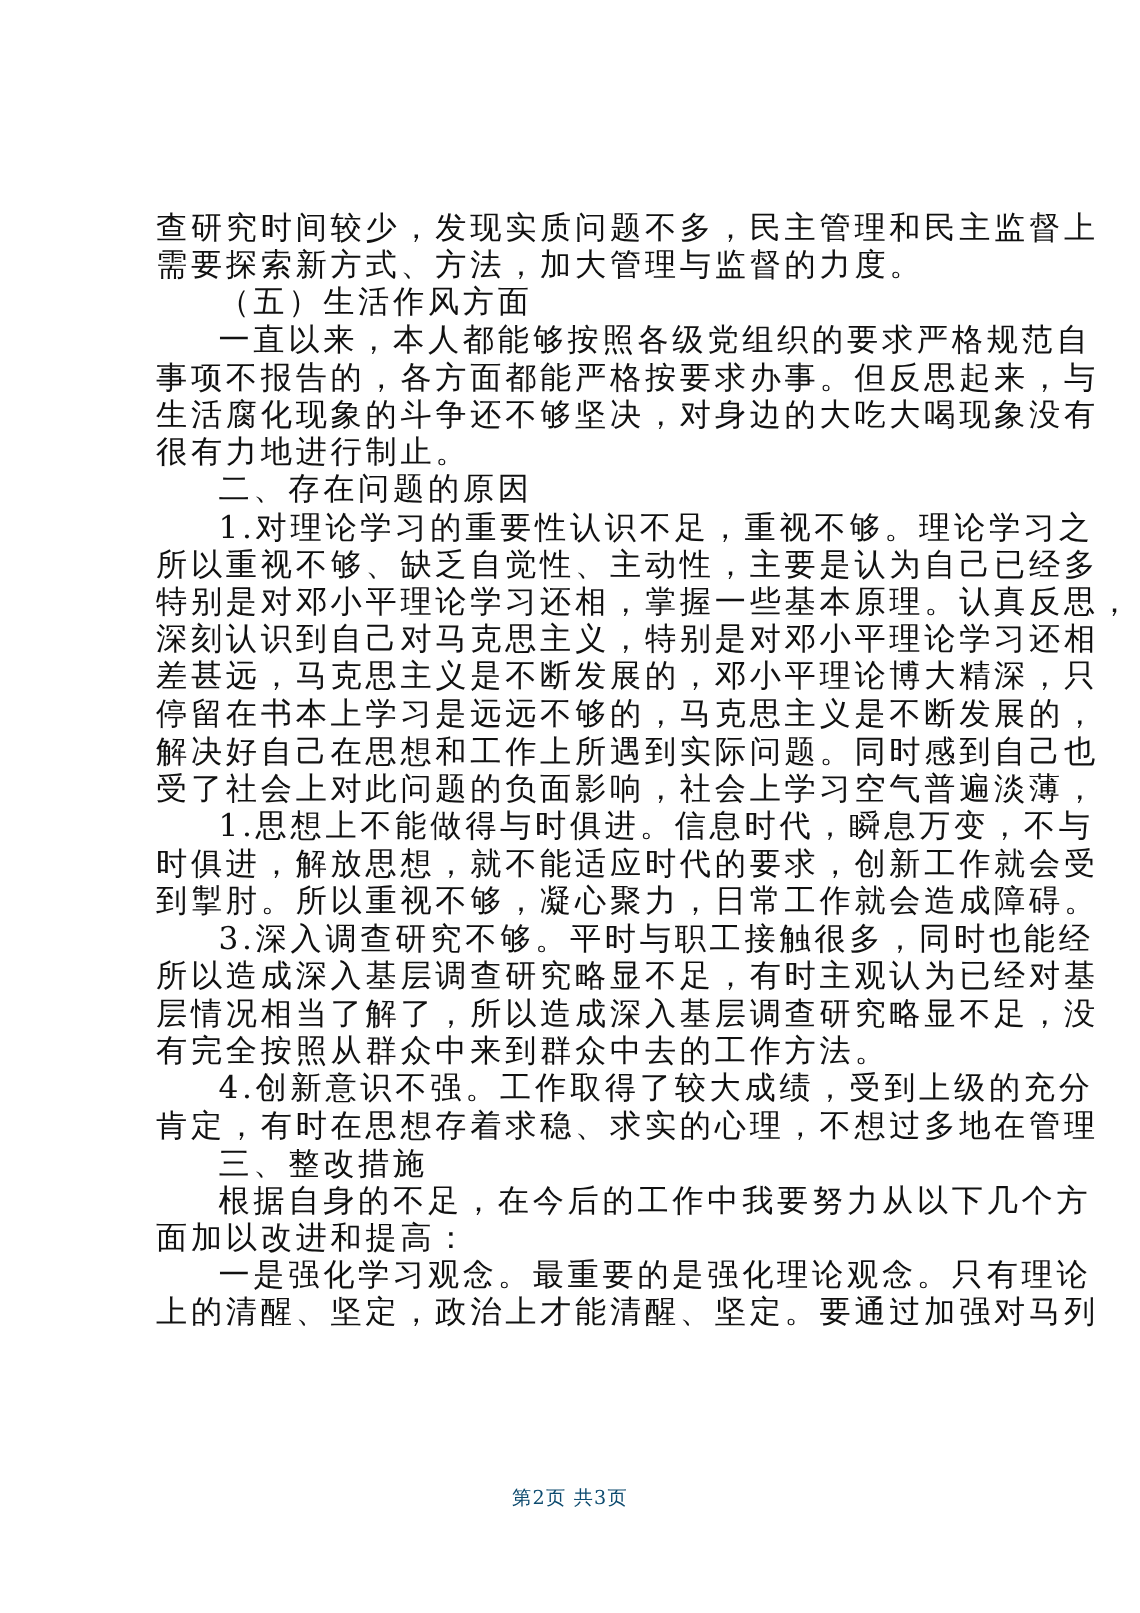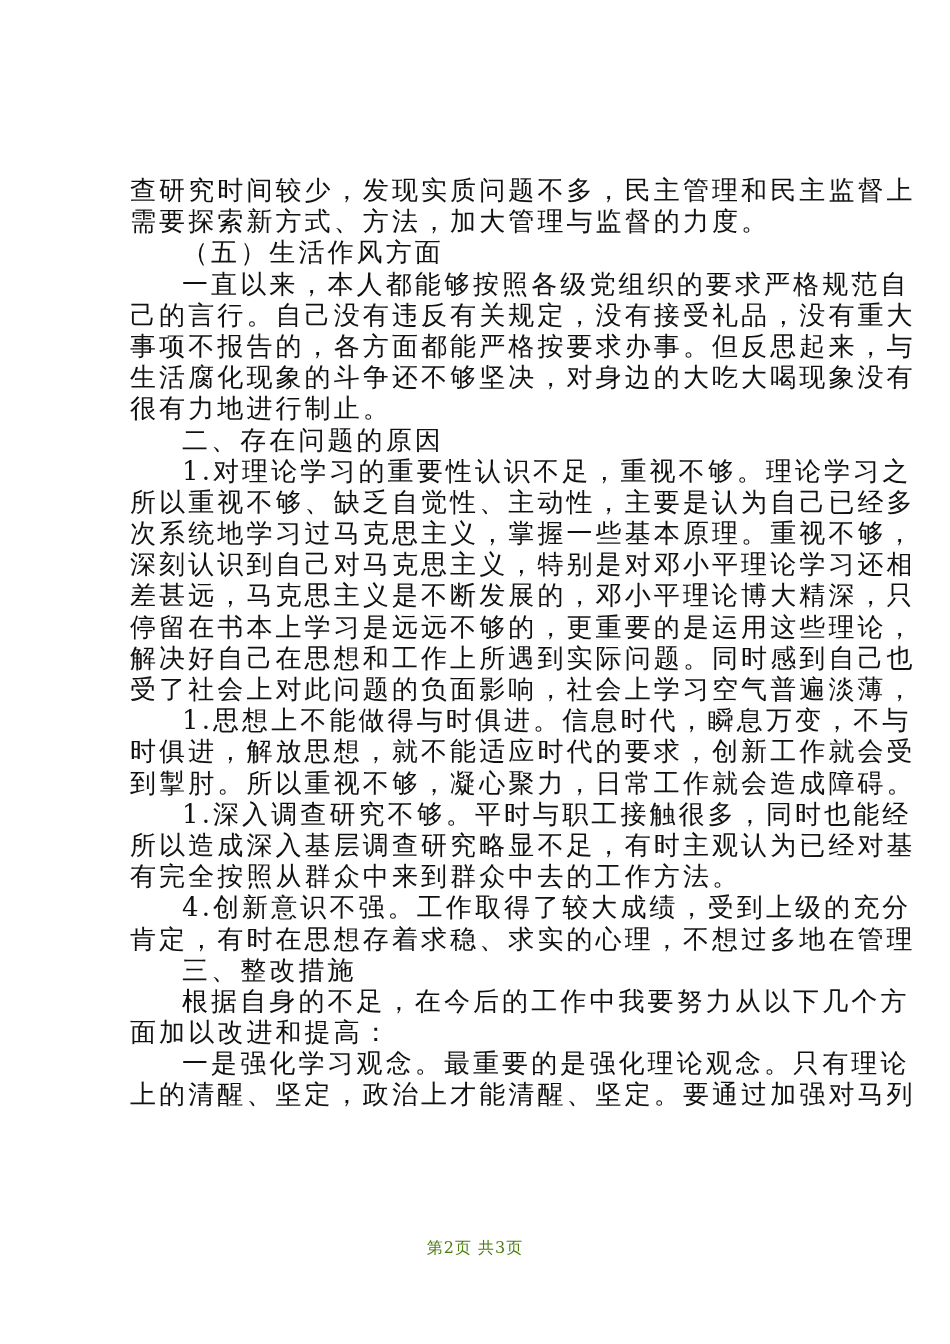--- a/index.html
+++ b/index.html
@@ -46,50 +46,50 @@
       padding-left: 52px;
     }
     .footer {
       position: absolute;
       left: 0;
       width: 950px;
       top: 1238px;
       text-align: center;
       font-size: 16px;
       letter-spacing: 1px;
-      color: #4d7c0f;
+      color: #0c4a6e;
     }
   </style>
 </head>
 <body>
 
 <div class="page">
   <div class="body-text" id="body-text">
       <div class="line">查研究时间较少，发现实质问题不多，民主管理和民主监督上</div>
       <div class="line last">需要探索新方式、方法，加大管理与监督的力度。</div>
       <div class="line indent last">（五）生活作风方面</div>
       <div class="line indent">一直以来，本人都能够按照各级党组织的要求严格规范自</div>
-      <div class="line">己的言行。自己没有违反有关规定，没有接受礼品，没有重大</div>
       <div class="line">事项不报告的，各方面都能严格按要求办事。但反思起来，与</div>
       <div class="line">生活腐化现象的斗争还不够坚决，对身边的大吃大喝现象没有</div>
       <div class="line last">很有力地进行制止。</div>
       <div class="line indent last">二、存在问题的原因</div>
       <div class="line indent">1.对理论学习的重要性认识不足，重视不够。理论学习之</div>
       <div class="line">所以重视不够、缺乏自觉性、主动性，主要是认为自己已经多</div>
-      <div class="line">次系统地学习过马克思主义，掌握一些基本原理。重视不够，</div>
+      <div class="line">特别是对邓小平理论学习还相，掌握一些基本原理。认真反思，</div>
       <div class="line">深刻认识到自己对马克思主义，特别是对邓小平理论学习还相</div>
       <div class="line">差甚远，马克思主义是不断发展的，邓小平理论博大精深，只</div>
-      <div class="line">停留在书本上学习是远远不够的，更重要的是运用这些理论，</div>
+      <div class="line">停留在书本上学习是远远不够的，马克思主义是不断发展的，</div>
       <div class="line">解决好自己在思想和工作上所遇到实际问题。同时感到自己也</div>
       <div class="line">受了社会上对此问题的负面影响，社会上学习空气普遍淡薄，</div>
       <div class="line indent">1.思想上不能做得与时俱进。信息时代，瞬息万变，不与</div>
       <div class="line">时俱进，解放思想，就不能适应时代的要求，创新工作就会受</div>
       <div class="line last">到掣肘。所以重视不够，凝心聚力，日常工作就会造成障碍。</div>
-      <div class="line indent">1.深入调查研究不够。平时与职工接触很多，同时也能经</div>
+      <div class="line indent">3.深入调查研究不够。平时与职工接触很多，同时也能经</div>
       <div class="line">所以造成深入基层调查研究略显不足，有时主观认为已经对基</div>
+      <div class="line">层情况相当了解了，所以造成深入基层调查研究略显不足，没</div>
       <div class="line last">有完全按照从群众中来到群众中去的工作方法。</div>
       <div class="line indent">4.创新意识不强。工作取得了较大成绩，受到上级的充分</div>
       <div class="line">肯定，有时在思想存着求稳、求实的心理，不想过多地在管理</div>
       <div class="line indent last">三、整改措施</div>
       <div class="line indent">根据自身的不足，在今后的工作中我要努力从以下几个方</div>
       <div class="line last">面加以改进和提高：</div>
       <div class="line indent">一是强化学习观念。最重要的是强化理论观念。只有理论</div>
       <div class="line">上的清醒、坚定，政治上才能清醒、坚定。要通过加强对马列</div>
     </div>
   <div class="footer">第2页 共3页</div>

